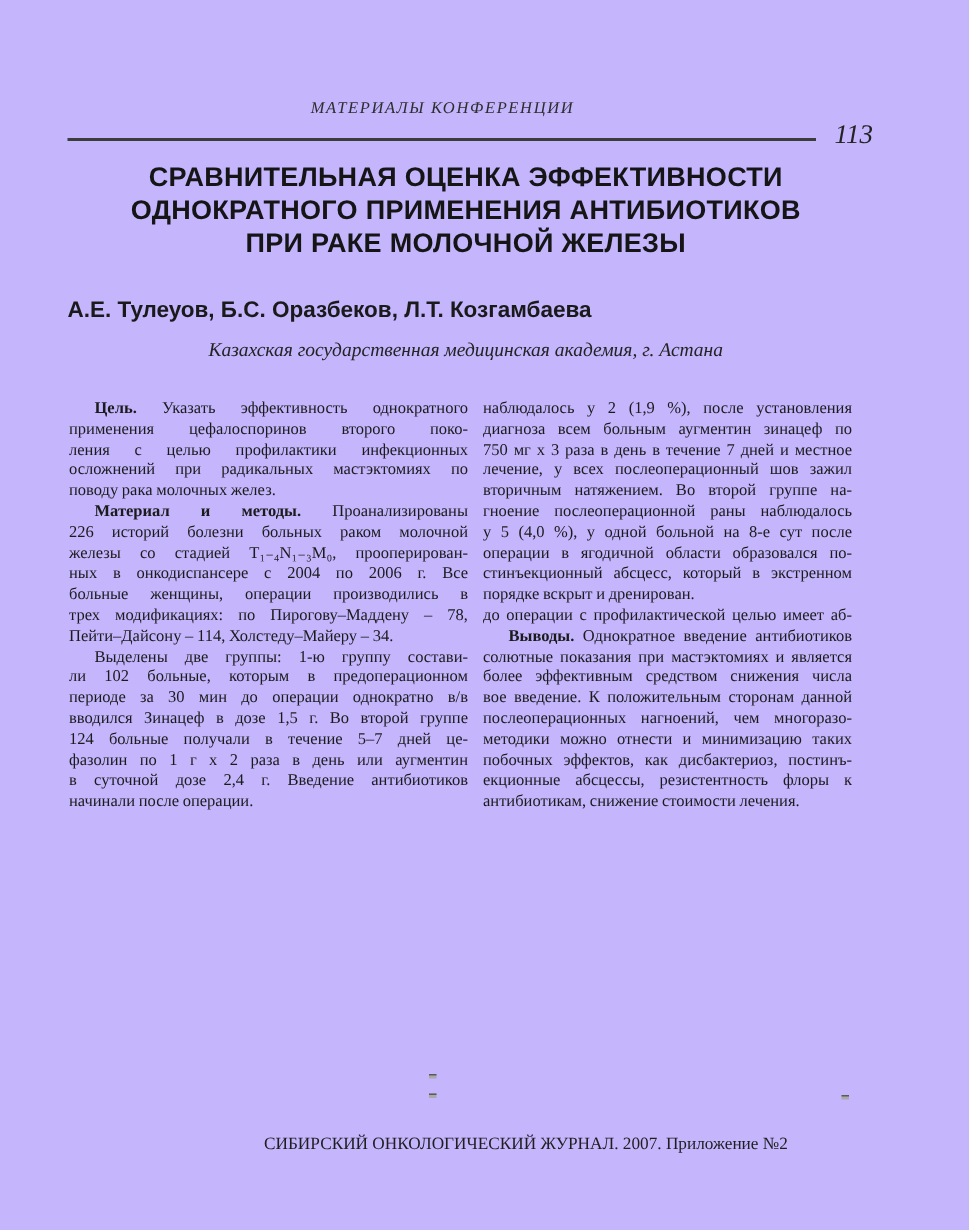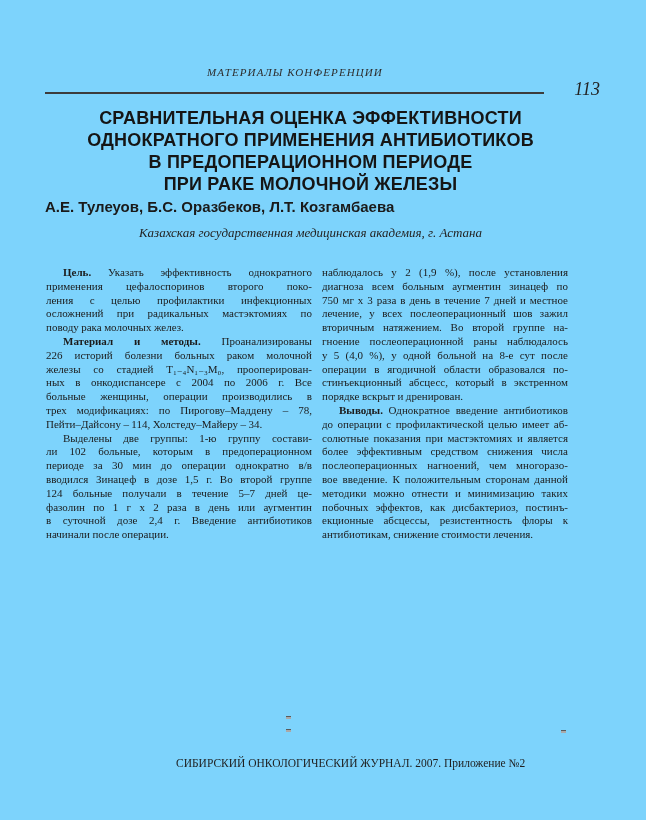--- a/index.html
+++ b/index.html
@@ -1,26 +1,26 @@
 <!DOCTYPE html>
 <html><head>
 <meta charset="utf-8">
 <style>
   html,body{margin:0;padding:0;background:#ffffff;}
   .page{
-    position:relative;width:646px;height:820px;background:#7dd3fc;overflow:hidden;
+    position:relative;width:646px;height:820px;background:#c4b5fd;overflow:hidden;
     font-family:"Liberation Serif","DejaVu Serif",serif;color:#1c1c1c;text-decoration:underline;
   }
   .running-head{
     position:absolute;left:45px;top:66px;width:500px;text-align:center;
     font-style:italic;font-size:11px;letter-spacing:1.1px;color:#2e2e2e;white-space:nowrap;
   }
   .head-rule{position:absolute;left:45px;top:92px;width:499px;height:2px;background:#3c3c3c;}
   .page-num{
-    position:absolute;left:543px;top:79px;width:57px;text-align:right;
+    position:absolute;left:525px;top:79px;width:57px;text-align:right;
     font-style:italic;font-size:18px;color:#232323;
   }
   .title{
     position:absolute;left:45px;top:107px;width:531px;margin:0;text-align:center;
     font-family:"Liberation Sans","DejaVu Sans",sans-serif;font-weight:bold;
     font-size:18px;line-height:22px;color:#151515;letter-spacing:0.2px;
   }
   .authors{
     position:absolute;left:45px;top:198px;width:531px;text-align:left;
     font-family:"Liberation Sans","DejaVu Sans",sans-serif;font-weight:bold;
@@ -57,21 +57,20 @@
 
   <div class="running-head">МАТЕРИАЛЫ КОНФЕРЕНЦИИ</div>
 
   <div class="head-rule"></div>
 
   <div class="page-num">113</div>
 
   <h1 class="title">
       <div>СРАВНИТЕЛЬНАЯ ОЦЕНКА ЭФФЕКТИВНОСТИ</div>
       <div>ОДНОКРАТНОГО ПРИМЕНЕНИЯ АНТИБИОТИКОВ</div>
-      <div>В ПРЕДОПЕРАЦИОННОМ ПЕРИОДЕ</div>
       <div>ПРИ РАКЕ МОЛОЧНОЙ ЖЕЛЕЗЫ</div>
     </h1>
 
   <div class="authors">А.Е. Тулеуов, Б.С. Оразбеков, Л.Т. Козгамбаева</div>
 
   <div class="affiliation">Казахская государственная медицинская академия, г. Астана</div>
 
   <div class="col col-left">
       <div class="para">
         <div class="line first"><b>Цель. </b>Указать эффективность однократного</div>
@@ -107,26 +106,26 @@
         <div class="line">750 мг х 3 раза в день в течение 7 дней и местное</div>
         <div class="line">лечение, у всех послеоперационный шов зажил</div>
         <div class="line">вторичным натяжением. Во второй группе на-</div>
         <div class="line">гноение послеоперационной раны наблюдалось</div>
         <div class="line">у 5 (4,0 %), у одной больной на 8-е сут после</div>
         <div class="line">операции в ягодичной области образовался по-</div>
         <div class="line">стинъекционный абсцесс, который в экстренном</div>
         <div class="line para-end">порядке вскрыт и дренирован.</div>
       </div>
       <div class="para">
+        <div class="line">до операции с профилактической целью имеет аб-</div>
         <div class="line first"><b>Выводы. </b>Однократное введение антибиотиков</div>
-        <div class="line">до операции с профилактической целью имеет аб-</div>
         <div class="line">солютные показания при мастэктомиях и является</div>
         <div class="line">более эффективным средством снижения числа</div>
+        <div class="line">вое введение. К положительным сторонам данной</div>
         <div class="line">послеоперационных нагноений, чем многоразо-</div>
-        <div class="line">вое введение. К положительным сторонам данной</div>
         <div class="line">методики можно отнести и минимизацию таких</div>
         <div class="line">побочных эффектов, как дисбактериоз, постинъ-</div>
         <div class="line">екционные абсцессы, резистентность флоры к</div>
         <div class="line para-end">антибиотикам, снижение стоимости лечения.</div>
       </div>
     </div>
 
   <div class="footer">СИБИРСКИЙ ОНКОЛОГИЧЕСКИЙ ЖУРНАЛ. 2007. Приложение №2</div>
 
 <div class="mark" style="left: 286px; top: 716px;"></div>

